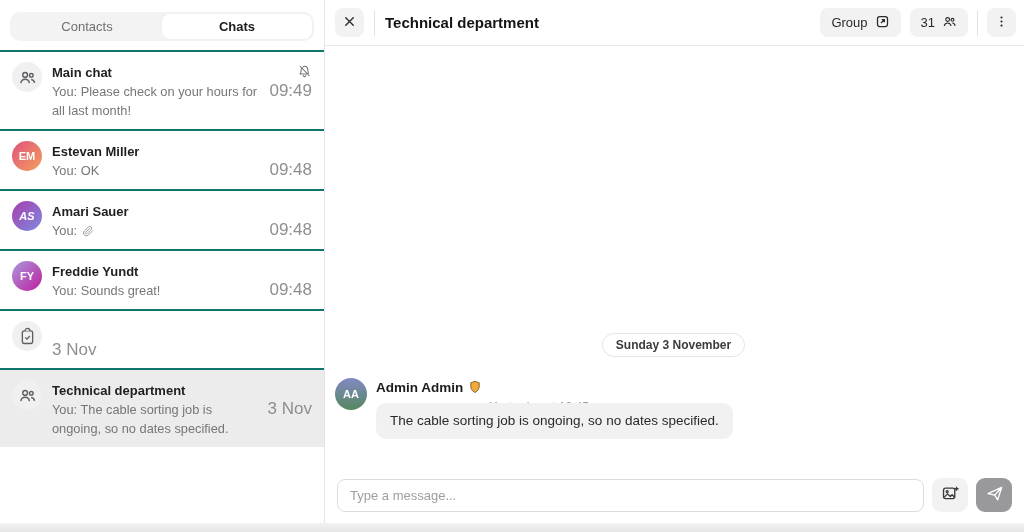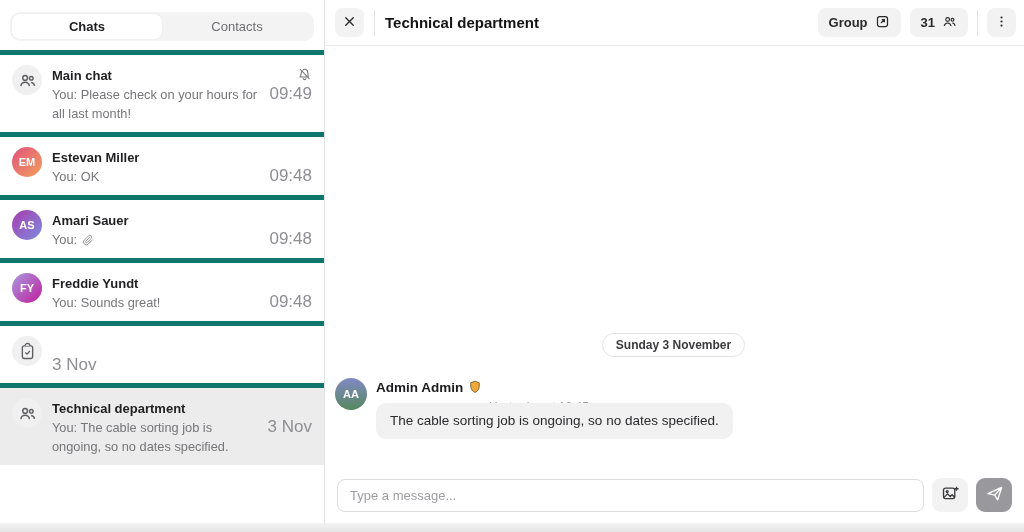--- a/index.html
+++ b/index.html
@@ -31,21 +31,21 @@
     flex:1; display:flex; align-items:center; justify-content:center;
     font-size:13px; color:#6f6f73; border-radius:8px; cursor:pointer;
   }
   .tab.active {
     background:#fff; color:#1c1c1e; font-weight:bold;
     box-shadow:0 0 2px rgba(0,0,0,.06);
   }
   .chat-list { flex:1; overflow:hidden; }
   .chat-item {
     display:flex; gap:10px; padding:10px 12px 9px 12px;
-    border-top:5px solid #0f766e;
+    border-top:2px solid #0f766e;
     cursor:pointer; background:#fff;
   }
   .chat-item.selected { background:#ececec; }
   .avatar {
     width:30px; height:30px; min-width:30px; border-radius:50%;
     display:flex; align-items:center; justify-content:center;
     font-size:11px; font-weight:bold; color:#fff;
   }
   .avatar.icon-avatar { background:#f0f0f1; }
   .avatar.icon-avatar svg { width:19px; height:19px; }
@@ -69,21 +69,21 @@
     border:none; background:#f2f2f3; border-radius:8px;
     width:29px; height:29px; display:flex; align-items:center; justify-content:center;
     cursor:pointer;
   }
   .icon-btn svg { width:15px; height:15px; }
   .v-divider { width:1px; height:26px; background:#e3e3e3; }
   .chat-header-title { font-size:15px; font-weight:bold; color:#151517; flex:1; }
   .pill-btn {
     border:none; background:#f2f2f3; border-radius:8px; height:29px;
     display:flex; align-items:center; gap:7px; padding:0 11px;
-    font-family:inherit; font-size:13px; font-weight:bold; color:#2a2a2c; cursor:pointer;
+    font-family:inherit; font-size:13px; font-weight:normal; color:#2a2a2c; cursor:pointer;
   }
   .pill-btn svg { width:15px; height:15px; }
   .header-right { display:flex; align-items:center; gap:9px; }
   
   .messages {
     flex:1; display:flex; flex-direction:column; justify-content:flex-end;
     padding:0 12px 30px 10px; overflow:hidden;
   }
   .date-chip-row { display:flex; justify-content:center; margin-bottom:21px; }
   .date-chip {
@@ -129,22 +129,22 @@
   }
 </style>
 </head>
 <body>
 
 <div class="app">
 
   <div class="sidebar">
     <div class="tabs-wrap">
       <div class="tabs">
+        <div class="tab">Contacts</div>
         <div class="tab active">Chats</div>
-        <div class="tab">Contacts</div>
       </div>
     </div>
     <div class="chat-list" id="chat-list">
         <div class="chat-item">
           <div class="avatar icon-avatar">
             <svg viewBox="0 0 24 24" fill="none" stroke="#5f5f63" stroke-width="1.8">
               <circle cx="9" cy="8.7" r="3"></circle>
               <path d="M3.6 19.2c.4-3 2.6-4.9 5.4-4.9s5 1.9 5.4 4.9"></path>
               <circle cx="16.8" cy="9.2" r="2.3"></circle>
               <path d="M16.6 14.5c2.4.3 4 2 4.3 4.4"></path>
@@ -169,21 +169,21 @@
           <div class="chat-body">
             <div class="chat-title">Estevan Miller</div>
             <div class="chat-preview">You: OK</div>
           </div>
           <div class="chat-meta">
             <div class="meta-icon-slot"></div>
             <div class="chat-time">09:48</div>
           </div>
         </div>
         <div class="chat-item">
-          <div class="avatar" style="background: linear-gradient(135deg, rgb(168, 61, 174), rgb(125, 140, 224));">AS</div>
+          <div class="avatar" style="background: linear-gradient(135deg, rgb(168, 61, 174), rgb(125, 140, 224)); font-style: italic;">AS</div>
           <div class="chat-body">
             <div class="chat-title">Amari Sauer</div>
             <div class="chat-preview">You:<span> <svg viewBox="0 0 24 24" fill="none" stroke="#9a9a9e" stroke-width="1.7" stroke-linecap="round" stroke-linejoin="round">
                   <path d="M19.8 11.6l-7.3 7.3a4.8 4.8 0 0 1-6.8-6.8l7.3-7.3a3.2 3.2 0 0 1 4.5 4.5l-7 7a1.6 1.6 0 0 1-2.3-2.3l6.4-6.4"></path>
                 </svg></span></div>
           </div>
           <div class="chat-meta">
             <div class="meta-icon-slot"></div>
             <div class="chat-time">09:48</div>
           </div>

